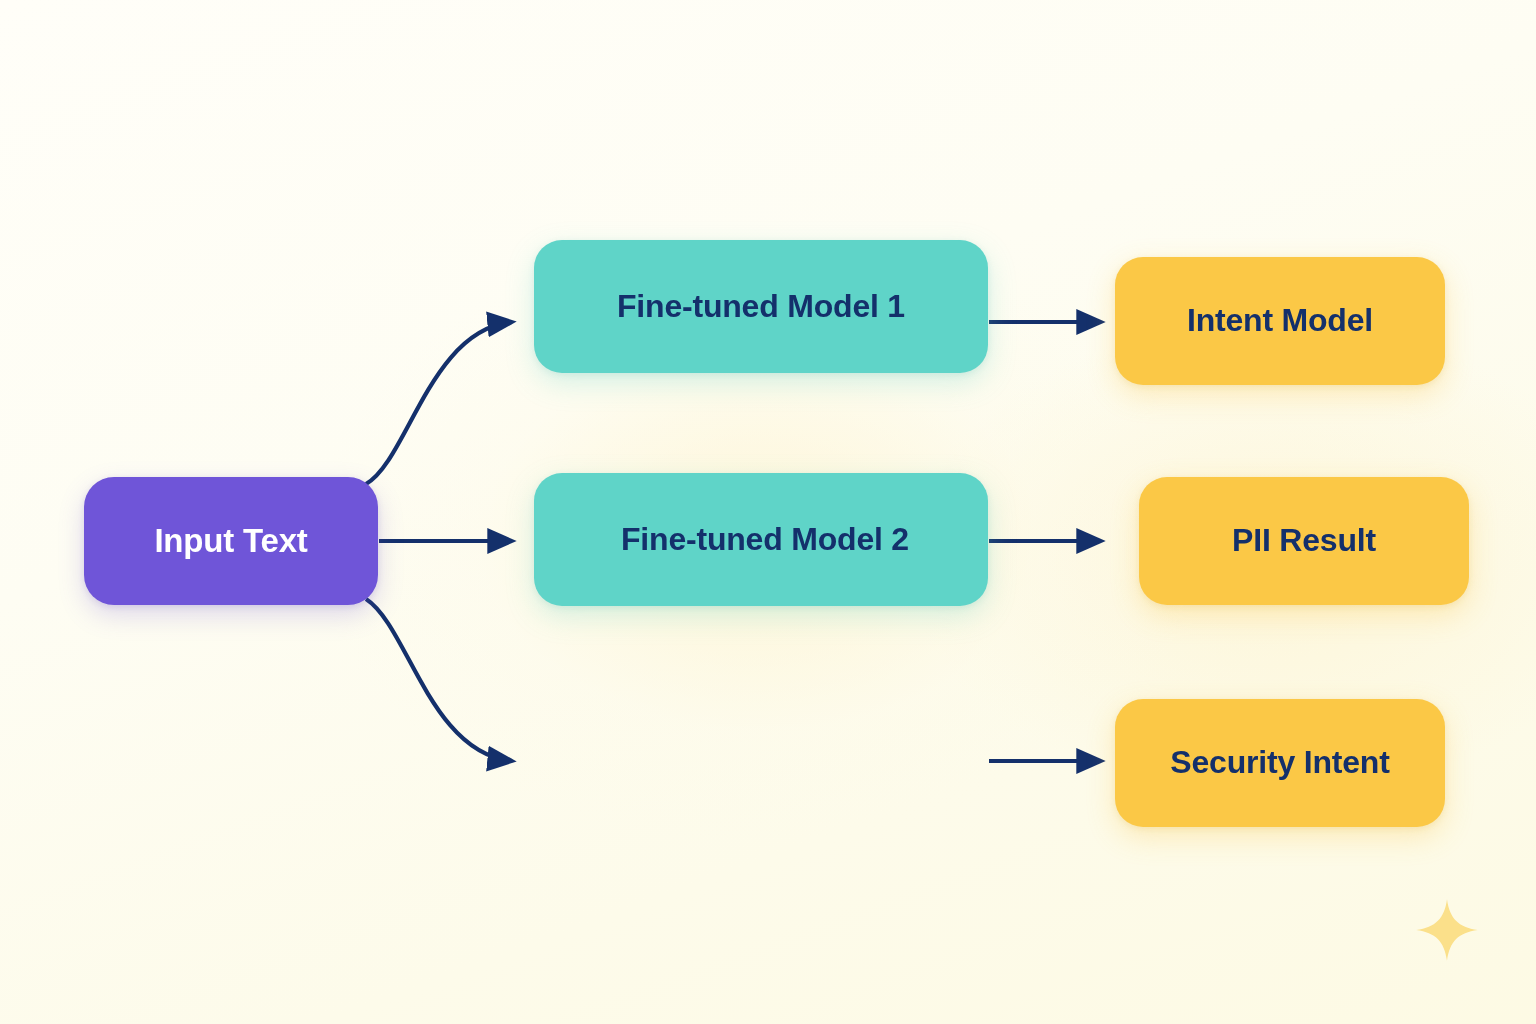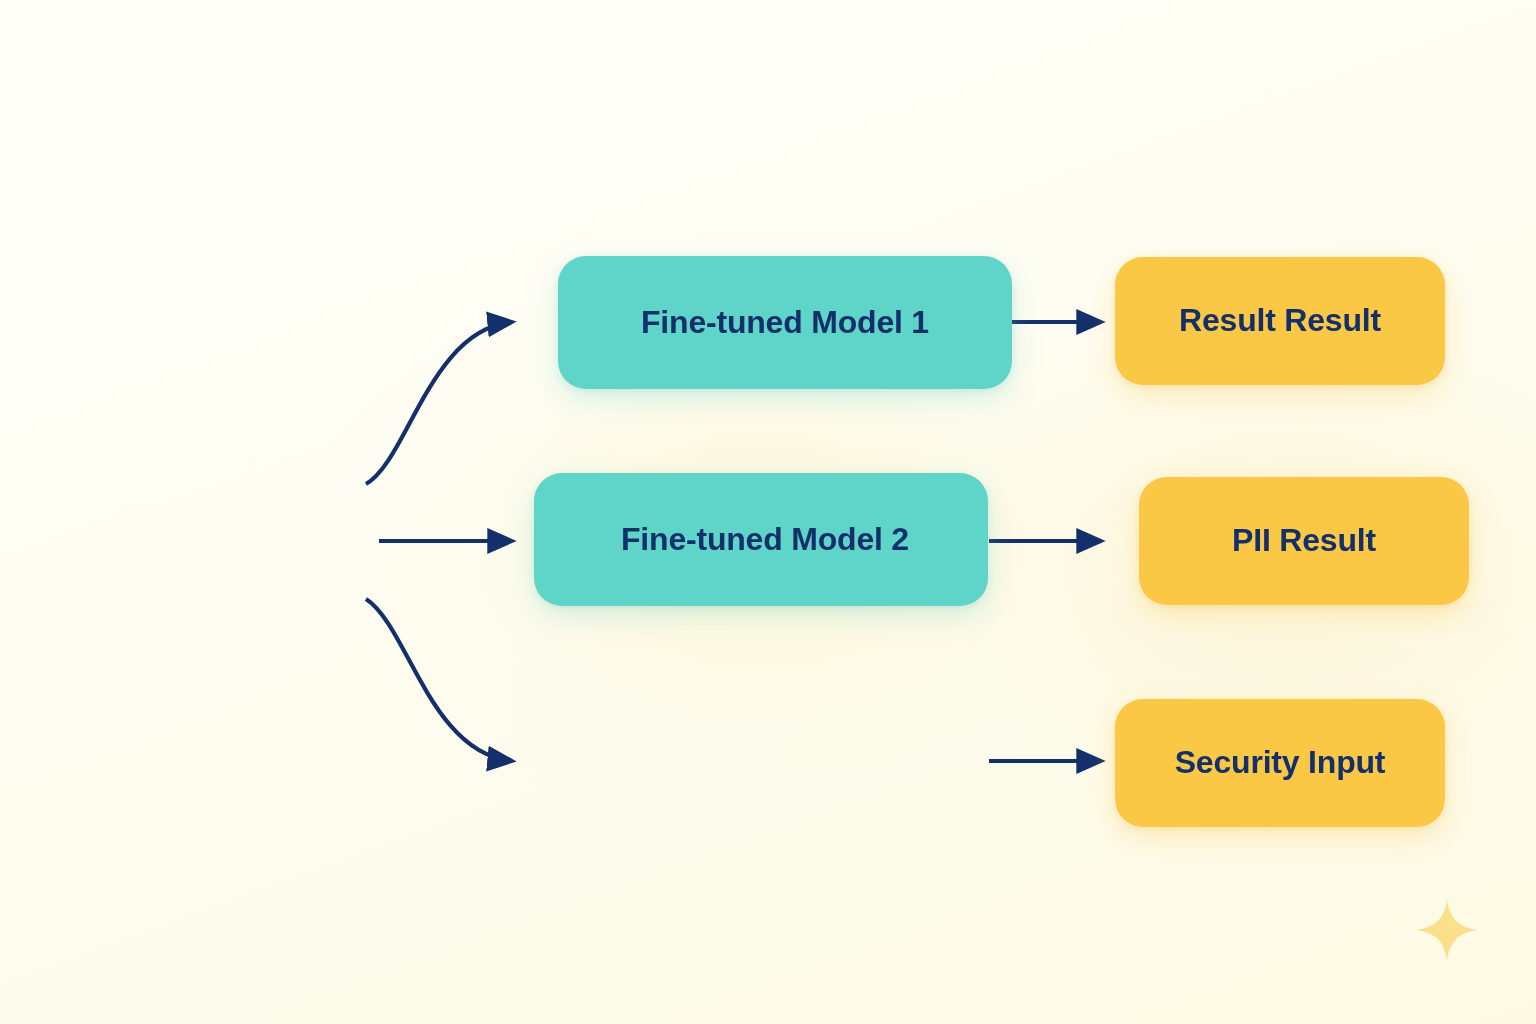--- a/index.html
+++ b/index.html
@@ -62,21 +62,21 @@
   .node-model {
     left: 534px;
     width: 454px;
     height: 133px;
     background: #5fd4c8;
     color: #14306b;
     font-size: 32px;
     box-shadow: 0 10px 28px rgba(95,212,200,0.26), 0 2px 6px rgba(60,150,145,0.12);
   }
 
-  .node-model.r1 { top: 256px; margin-left: 24px; }
+  .node-model.r1 { top: 240px; }
   .node-model.r2 { top: 473px; padding-left: 8px; }
   .node-model.r3 { top: 695px; }
 
   .node-result {
     left: 1115px;
     width: 330px;
     height: 128px;
     background: #fbc846;
     color: #14306b;
     font-size: 32px;
@@ -111,39 +111,42 @@
     <g fill="none" stroke="#14306b" stroke-width="4.2" stroke-linecap="butt" marker-end="url(#arrow)">
       <path d="M 366 484 C 408 460 430 330 512 322"></path>
       <path d="M 379 541 L 512 541"></path>
       <path d="M 366 599 C 408 626 430 753 512 761"></path>
       <path d="M 989 322 L 1101 322"></path>
       <path d="M 989 541 L 1101 541"></path>
       <path d="M 989 761 L 1101 761"></path>
     </g>
   </svg>
 
+  <div class="node node-input">
+    <span>Input Text</span>
+  </div>
 
   <div class="node node-model r1">
     <span>Fine-tuned Model 1</span>
   </div>
 
   <div class="node node-model r2">
     <span>Fine-tuned Model 2</span>
   </div>
 
 
   <div class="node node-result r1">
-    <span>Result Result</span>
+    <span>Intent Model</span>
   </div>
 
   <div class="node node-result r2">
     <span>PII Result</span>
   </div>
 
   <div class="node node-result r3">
-    <span>Security Input</span>
+    <span>Security Intent</span>
   </div>
 
   <svg class="sparkle" viewBox="0 0 100 100" aria-hidden="true">
     <path d="M50 2 C54 32 68 46 98 50 C68 54 54 68 50 98 C46 68 32 54 2 50 C32 46 46 32 50 2 Z" fill="#fbe08a"></path>
   </svg>
 
 </div>
 
 </body></html>

